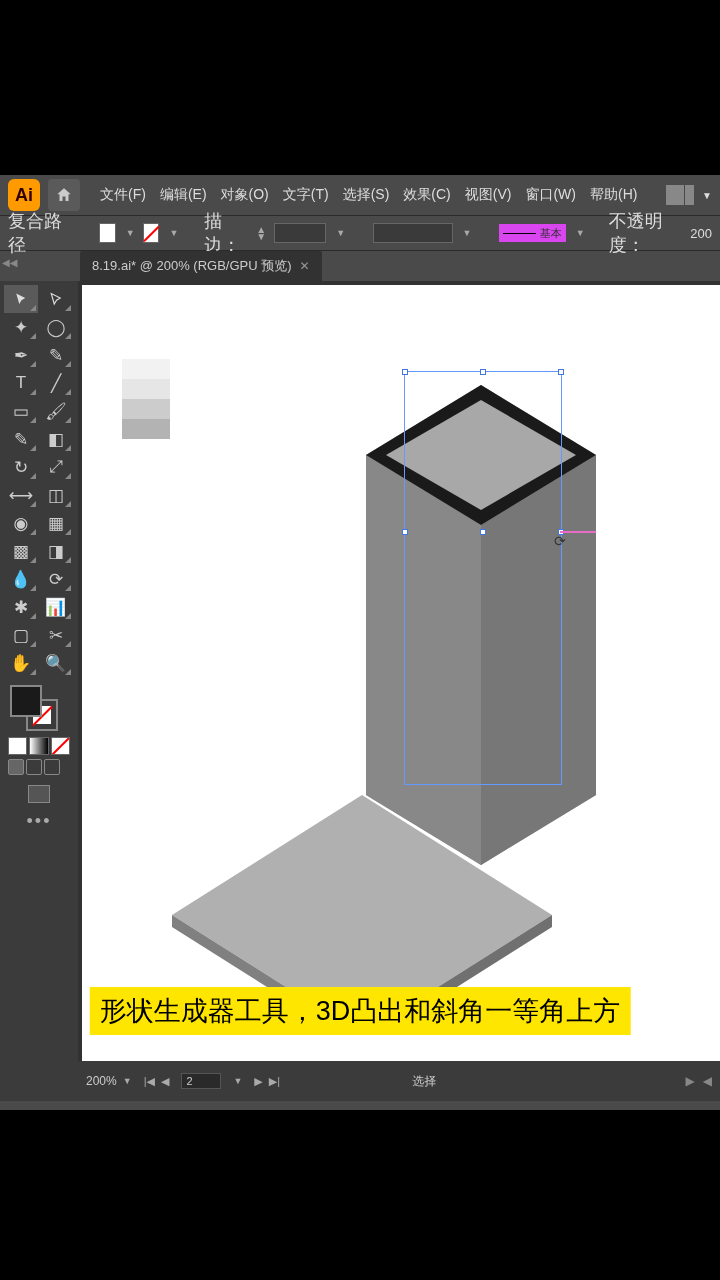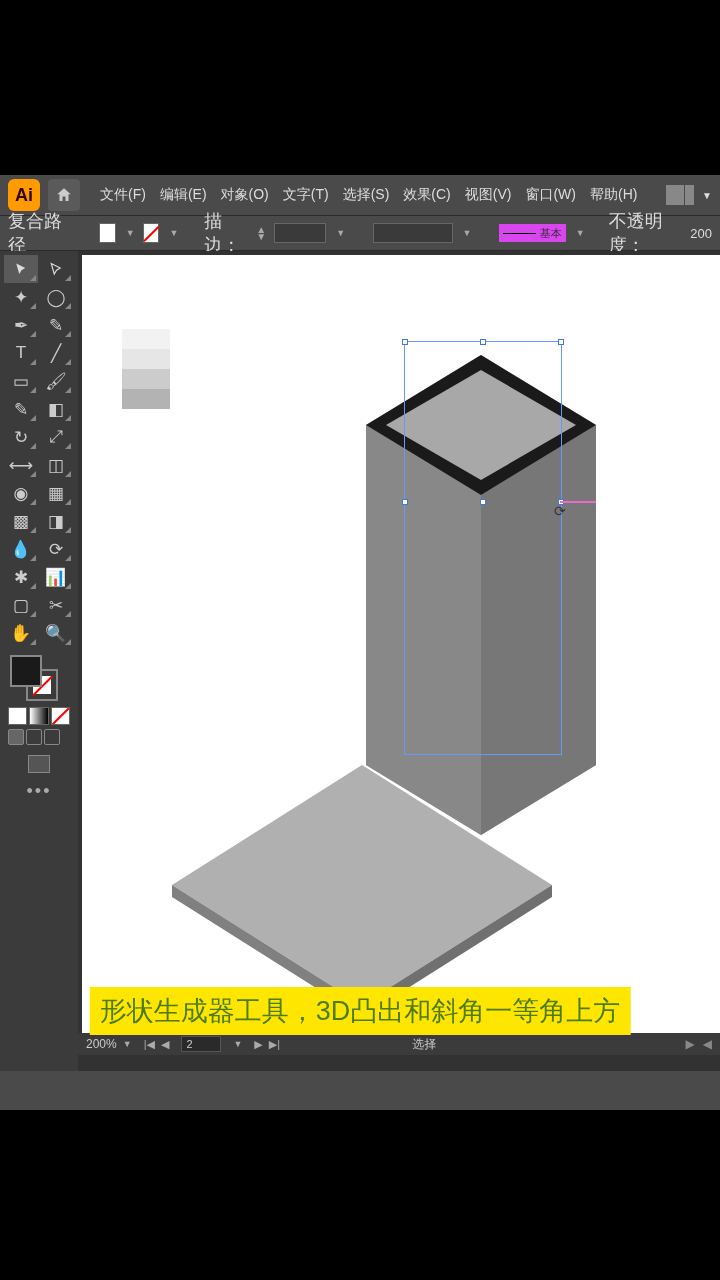--- a/index.html
+++ b/index.html
@@ -47,28 +47,28 @@
 .canvas { flex: 1; background: #323232; position: relative; overflow: hidden; }
 .artboard { position: absolute; left: 4px; top: 4px; right: 0; bottom: 22px; background: #fff; }
 .swatch-palette { position: absolute; left: 40px; top: 74px; display: flex; flex-direction: column; }
 .pal-sw { width: 48px; height: 20px; }
 .pillar { position: absolute; left: 284px; top: 100px; width: 230px; height: 480px; }
 .selection-box { position: absolute; left: 322px; top: 86px; width: 158px; height: 414px; border: 1px solid #6699ff; pointer-events: none; }
 .sel-handle { position: absolute; width: 6px; height: 6px; background: #fff; border: 1px solid #4477dd; }
 .cursor-indicator { position: absolute; left: 472px; top: 248px; font-size: 14px; color: #333; }
 .cursor-line { position: absolute; left: 478px; top: 246px; width: 36px; height: 2px; background: #e86bc7; }
 .slab { position: absolute; left: 90px; top: 510px; width: 380px; height: 240px; }
-.statusbar { position: absolute; bottom: 16px; left: 0; right: 0; height: 22px; background: #3b3b3b; display: flex; align-items: center; padding: 0 8px; gap: 10px; color: #ccc; font-size: 12px; }
+.statusbar { position: absolute; bottom: 0; left: 0; right: 0; height: 40px; background: #3b3b3b; display: flex; align-items: center; padding: 0 8px; gap: 10px; color: #ccc; font-size: 12px; }
 .status-zoom { display: flex; align-items: center; gap: 4px; }
 .nav-btns { display: flex; gap: 2px; }
 .nav-btn { color: #aaa; padding: 0 2px; cursor: pointer; font-size: 11px; }
 .artboard-num { width: 40px; height: 16px; background: #2a2a2a; border: 1px solid #555; color: #ccc; font-size: 11px; padding: 0 4px; }
 .status-tool { margin-left: 120px; }
 .scroll-arrows { margin-left: auto; display: flex; gap: 8px; color: #888; }
-.subtitle { position: absolute; bottom: 245px; left: 50%; transform: translateX(-50%); background: #ffe600; color: #4d7c0f; font-size: 27px; font-weight: 500; padding: 6px 10px; white-space: nowrap; z-index: 100; }
+.subtitle { position: absolute; bottom: 245px; left: 50%; transform: translateX(-50%); background: #ffe600; color: #000000; font-size: 27px; font-weight: 500; padding: 6px 10px; white-space: nowrap; z-index: 100; }
 </style>
 </head>
 <body>
 
 <div class="app-container">
 
   <div class="menubar">
     <div class="ai-logo">Ai</div>
     <div class="home-icon">
       <svg width="18" height="18" viewBox="0 0 24 24" fill="#ccc">
@@ -112,20 +112,26 @@
       <span class="profile-label">基本</span>
     </div>
     <span class="dropdown-arrow">▼</span>
     <div style="width:10px"></div>
     <span class="opt-label">不透明度：</span>
     <span>200</span>
   </div>
 
   <div class="collapse-handle">◀◀</div>
 
+  <div class="tabbar">
+    <div class="doc-tab">
+      <span>8.19.ai* @ 200% (RGB/GPU 预览)</span>
+      <span class="tab-close">✕</span>
+    </div>
+  </div>
 
   <div class="work-area">
     <div class="toolbar">
       <div class="tool-grid">
         <div class="tool active tool-flyout">
             <svg width="15" height="15" viewBox="0 0 20 20" fill="#ddd">
               <path d="M3 2l4 14 3-5 5-3z"></path>
             </svg>
           </div>
         <div class="tool tool-flyout">

